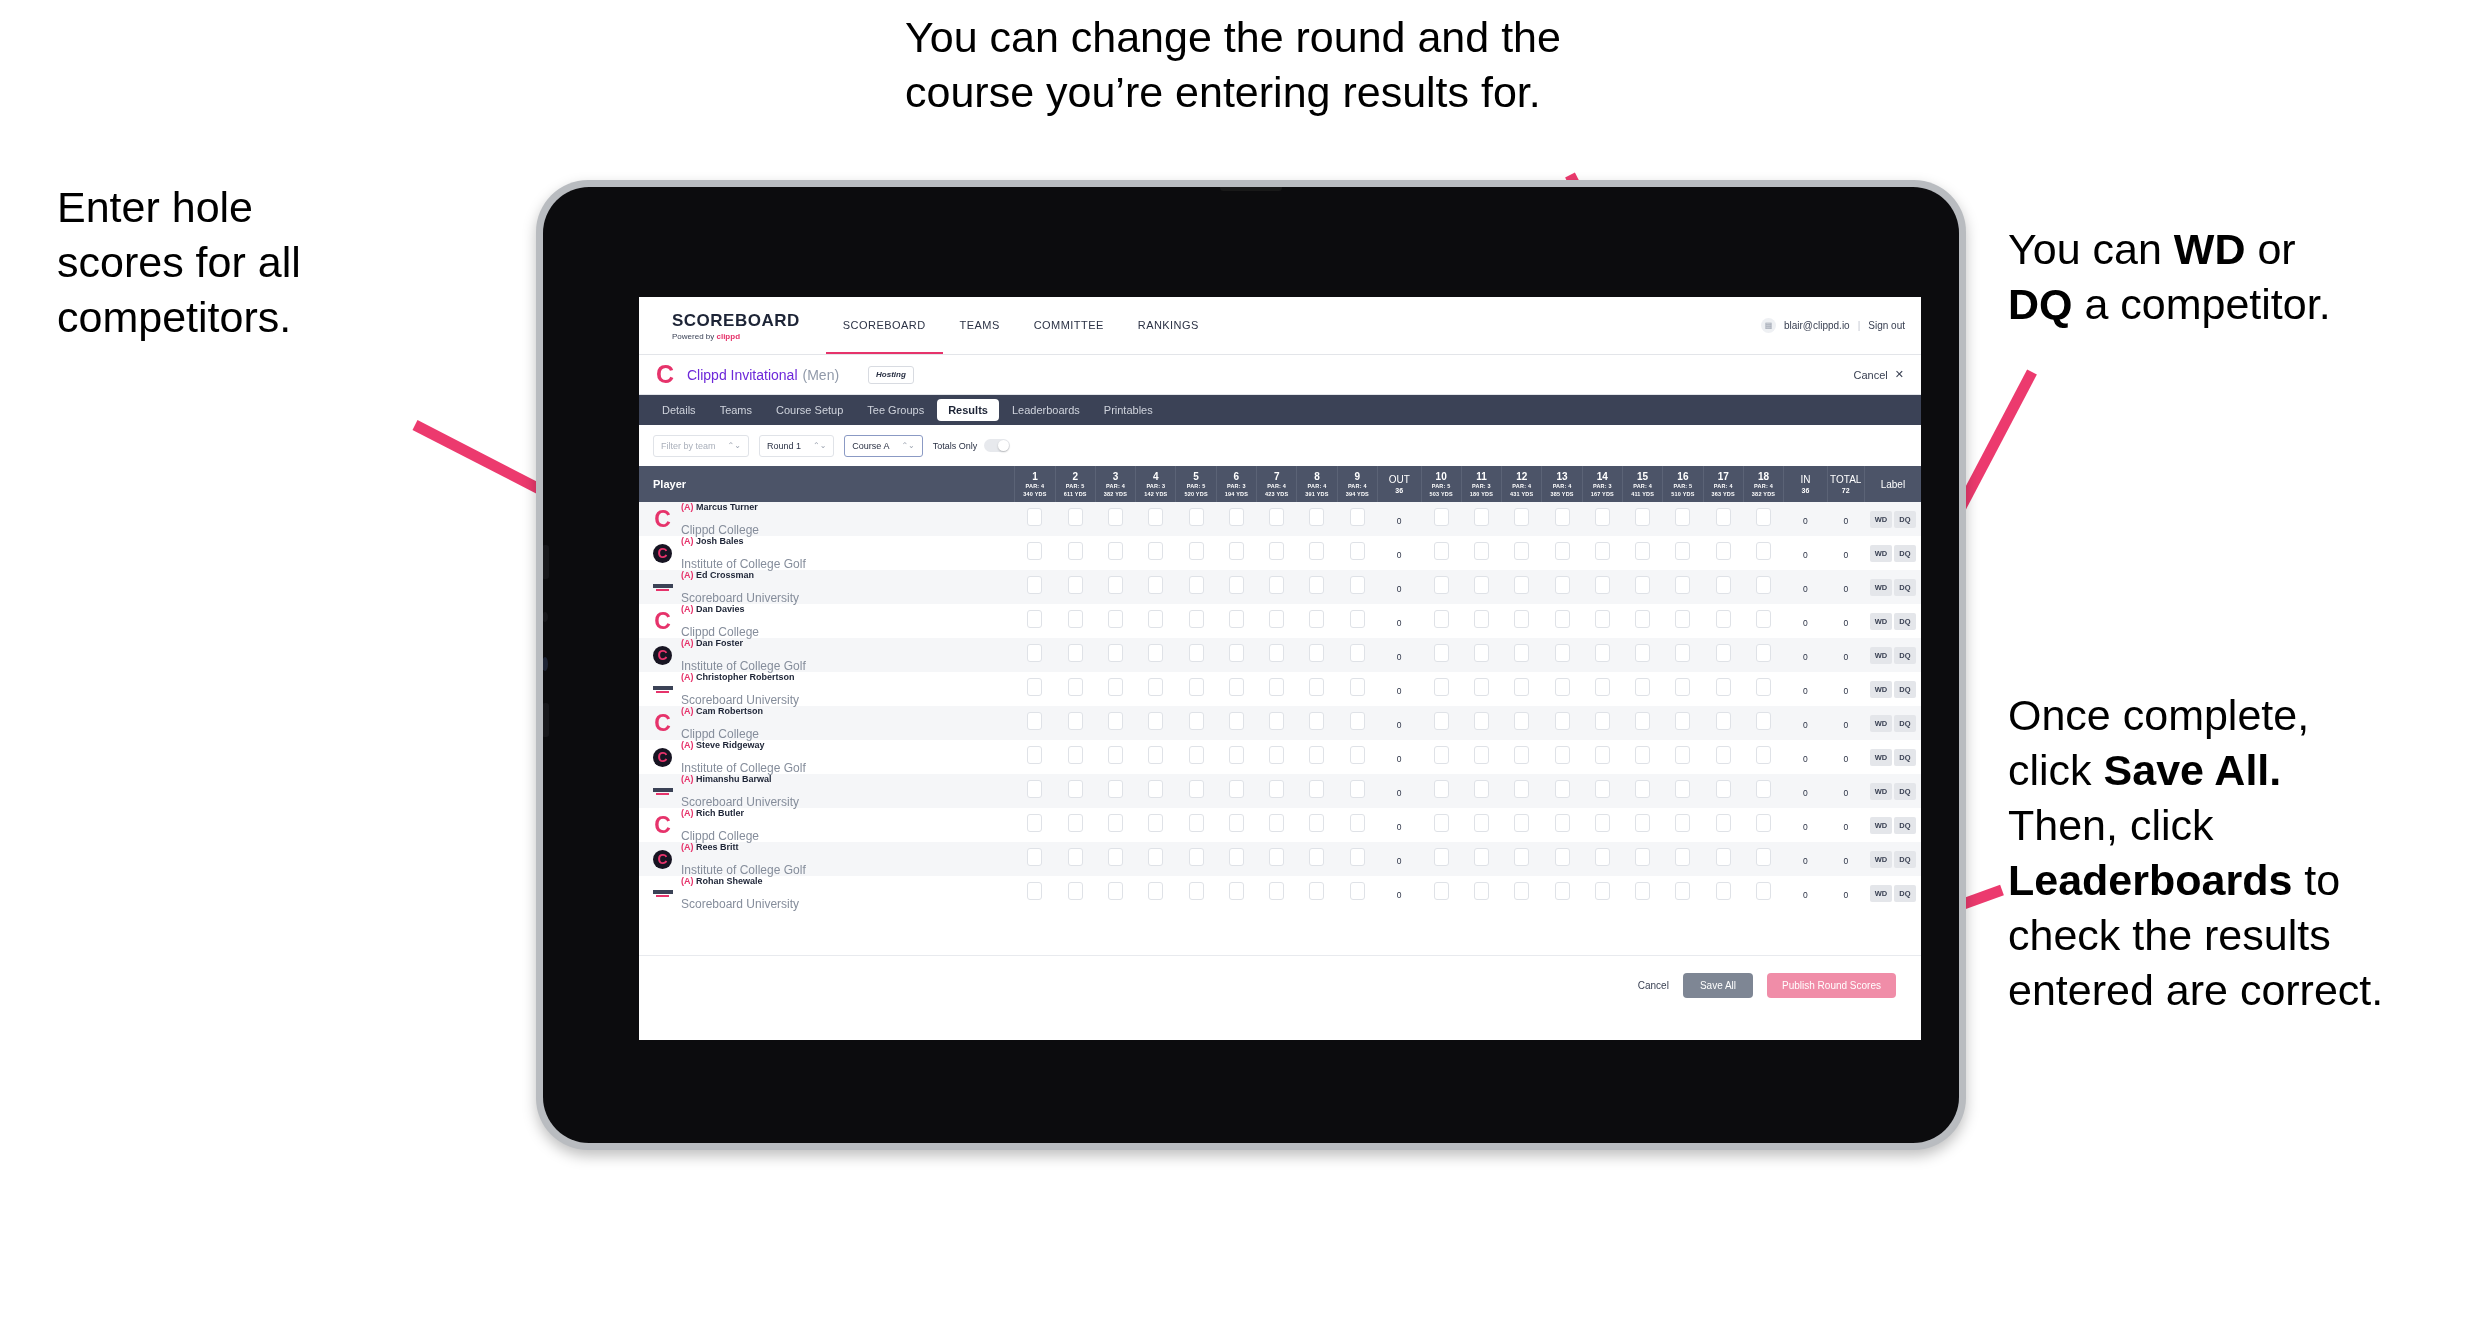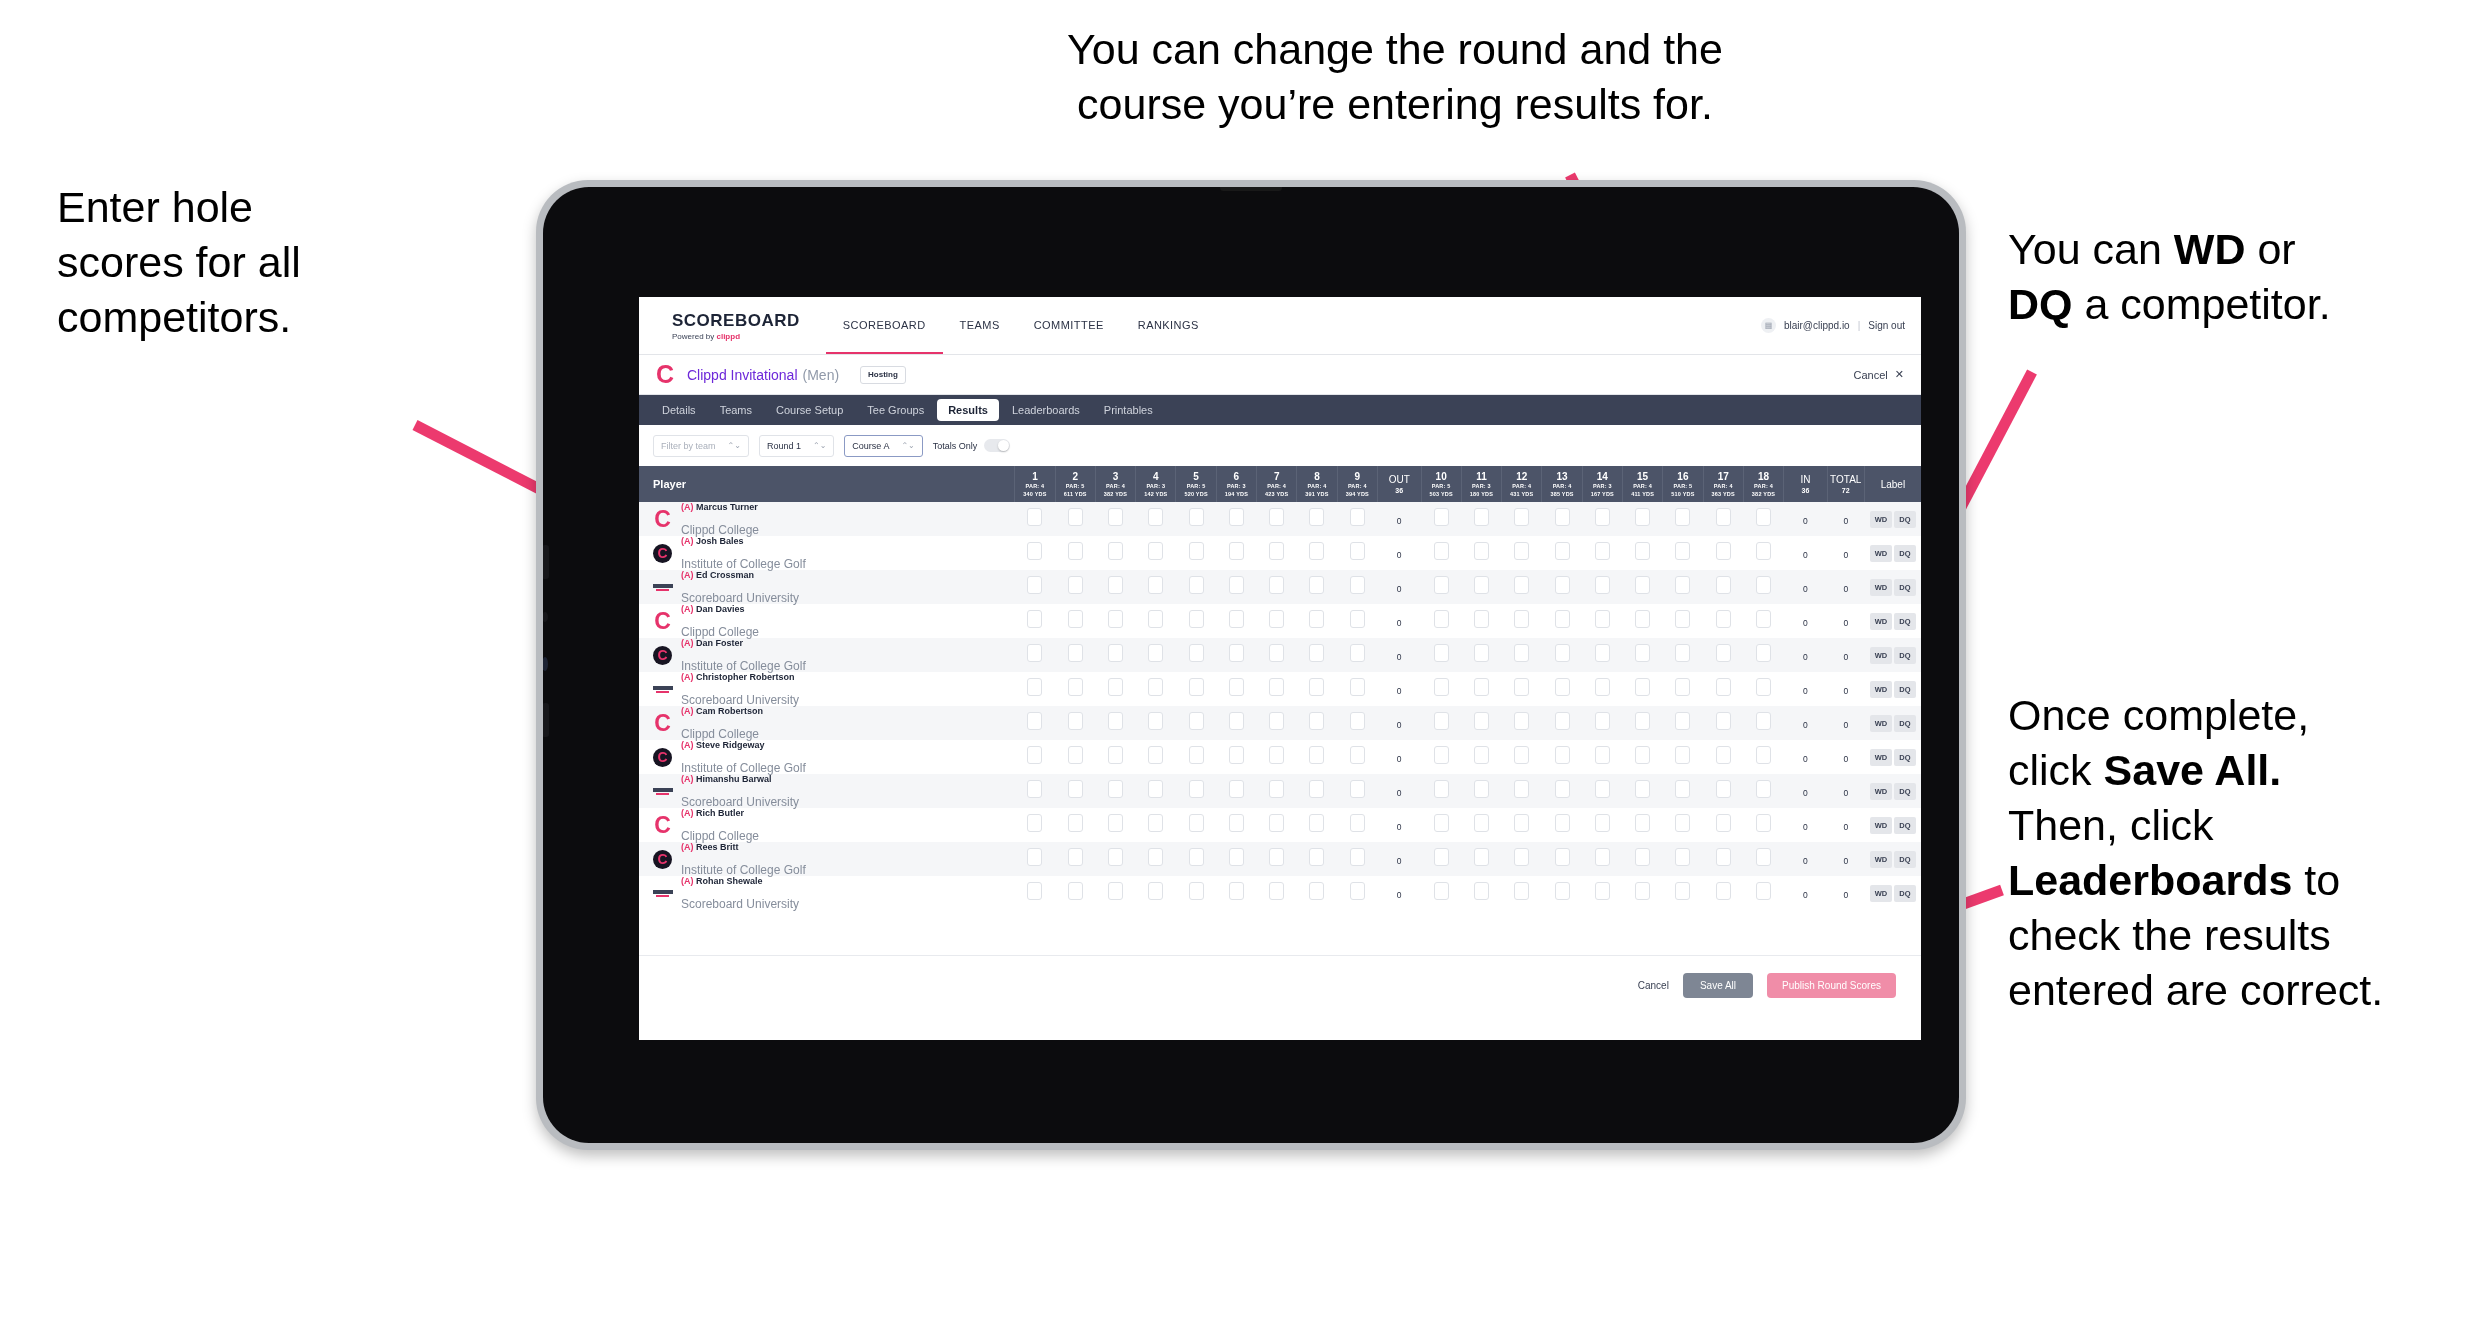--- a/index.html
+++ b/index.html
@@ -3,21 +3,21 @@
 <meta charset="utf-8">
 <style>
   * { box-sizing: border-box; margin:0; padding:0; }
   html,body { width:2489px; height:1339px; background:#ffffff; overflow:hidden; }
   body { font-family:"Liberation Sans", sans-serif; position:relative; }
 
   
   .annot { position:absolute; color:#000; font-size:43px; line-height:1.28;
            font-family:"Liberation Sans", sans-serif; white-space:pre-line; }
   #annot-left   { left:57px;  top:180px;  width:420px; }
-  #annot-top    { left:905px; top:22px;   width:980px; text-align:center; }
+  #annot-top    { left:905px; top:10px;   width:980px; text-align:left; }
   #annot-right1 { left:2008px;top:222px;  width:470px; }
   #annot-right2 { left:2008px;top:688px;  width:490px; }
   .annot b { font-weight:bold; }
 
   
   .arrowsvg { position:absolute; left:0; top:0; width:2489px; height:1339px;
               pointer-events:none; }
 
   
   #tablet { position:absolute; left:536px; top:180px; width:1430px; height:970px;
@@ -61,22 +61,22 @@
 
   
   #titlebar { height:40px; background:#fff; display:flex; align-items:center;
               padding:0 17px; border-bottom:1px solid #e3e5e9; }
   #clogo { width:20px; height:20px; margin-right:11px; position:relative;
            flex:0 0 auto; }
   #clogo span { font-size:25px; font-weight:bold; color:#e6336b; line-height:19px;
                 font-family:"Liberation Sans", sans-serif; }
   #ttl { font-size:14px; color:#6d28d9; }
   #ttl-gender { font-size:14px; color:#9099a9; margin-left:5px; }
-  #hosting { margin-left:21px; font-size:8px; font-weight:bold; color:#2b3245;
-             border:1px solid #d8dbe1; border-radius:3px; padding:3.5px 7px; }
+  #hosting { margin-left:29px; font-size:8px; font-weight:bold; color:#2b3245;
+             border:1px solid #d8dbe1; border-radius:3px; padding:3.5px 7px;font-style:italic; }
   #cancelx { margin-left:auto; font-size:11px; color:#3a4153; cursor:pointer;
              display:flex; align-items:center; gap:7px; }
 
   
   #tabbar { height:30px; background:#3b4256; display:flex; align-items:center;
             padding:0 12px; gap:2px; }
   .tab { font-size:11px; color:#cfd3dc; padding:5px 11px; border-radius:4px;
          cursor:pointer; }
   .tab.active { background:#fff; color:#1d2436; font-weight:bold; }
 

